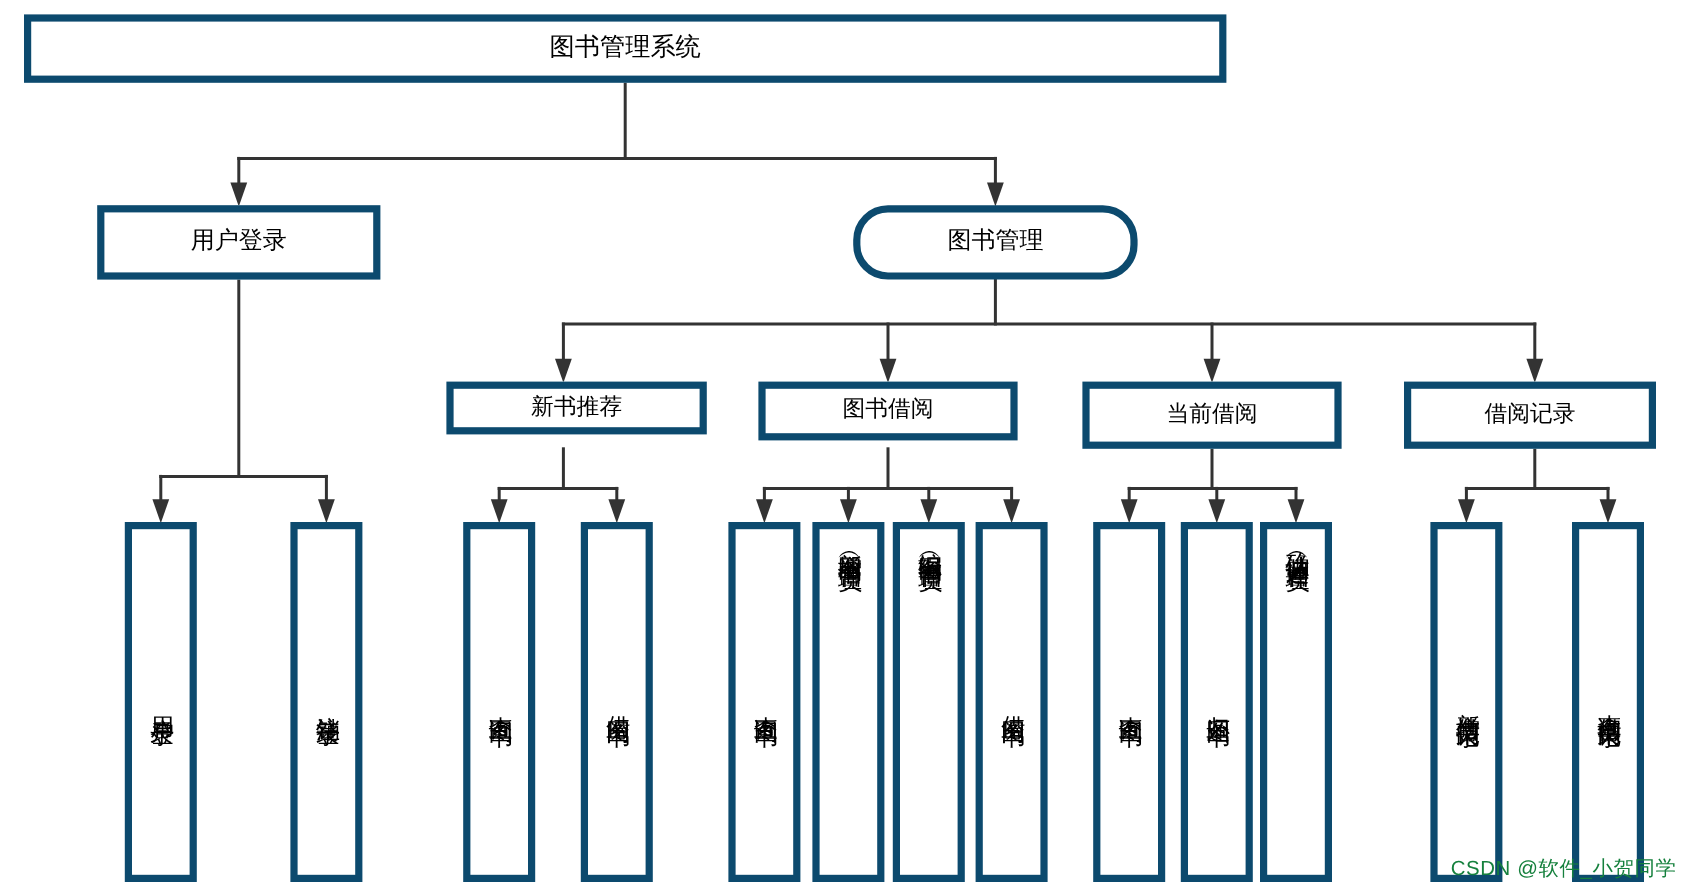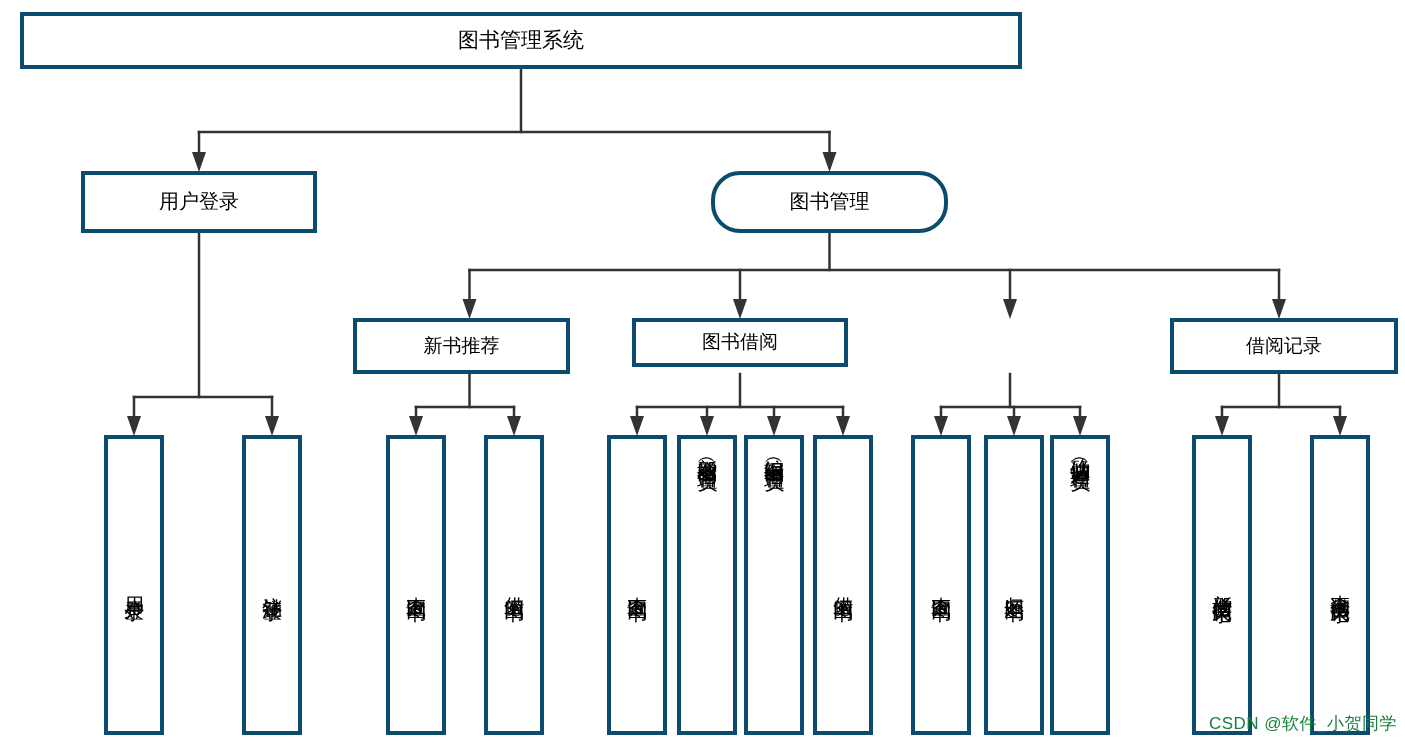--- a/index.html
+++ b/index.html
@@ -22,21 +22,21 @@
     position: absolute;
     left: 0;
     top: 0;
     width: 1405px;
     height: 747px;
     pointer-events: none;
   }
   .node {
     position: absolute;
     box-sizing: border-box;
-    border: 4px solid #0c4a6e;
+    border: 6px solid #0c4a6e;
     background: #ffffff;
     display: flex;
     align-items: center;
     justify-content: center;
     color: #000000;
     line-height: 1.18;
     text-align: center;
   }
   .node.root {
     font-size: 21px;
@@ -141,27 +141,30 @@
     <span class="node-label">图书管理系统</span>
   </div>
 
   <div class="node level1" style="left: 81px; top: 171px; width: 236px; height: 62px;">
     <span class="node-label">用户登录</span>
   </div>
   <div class="node level1" style="left: 711px; top: 171px; width: 237px; height: 62px; border-radius: 29px;">
     <span class="node-label">图书管理</span>
   </div>
 
-  <div class="node level2" style="left: 353px; top: 318px; width: 217px; height: 56px; font-family: Liberation Serif, serif;">
+  <div class="node level2" style="left: 372px; top: 318px; width: 217px; height: 44px; font-family: Liberation Serif, serif;">
     <span class="node-label">新书推荐</span>
   </div>
   <div class="node level2" style="left: 632px; top: 318px; width: 216px; height: 49px;">
     <span class="node-label">图书借阅</span>
   </div>
-  <div class="node level2" style="left: 1170px; top: 318px; width: 228px; height: 56px;">
+  <div class="node level2" style="left: 902px; top: 318px; width: 216px; height: 56px;">
+    <span class="node-label">当前借阅</span>
+  </div>
+  <div class="node level2" style="left: 1170px; top: 318px; width: 210px; height: 56px;">
     <span class="node-label">借阅记录</span>
   </div>
 
   <div class="node leaf" style="left: 104px; top: 435px; width: 60px; height: 300px;">
     <span class="node-label">用户登录</span>
   </div>
   <div class="node leaf" style="left: 242px; top: 435px; width: 60px; height: 300px;">
     <span class="node-label">注销登录</span>
   </div>
 

